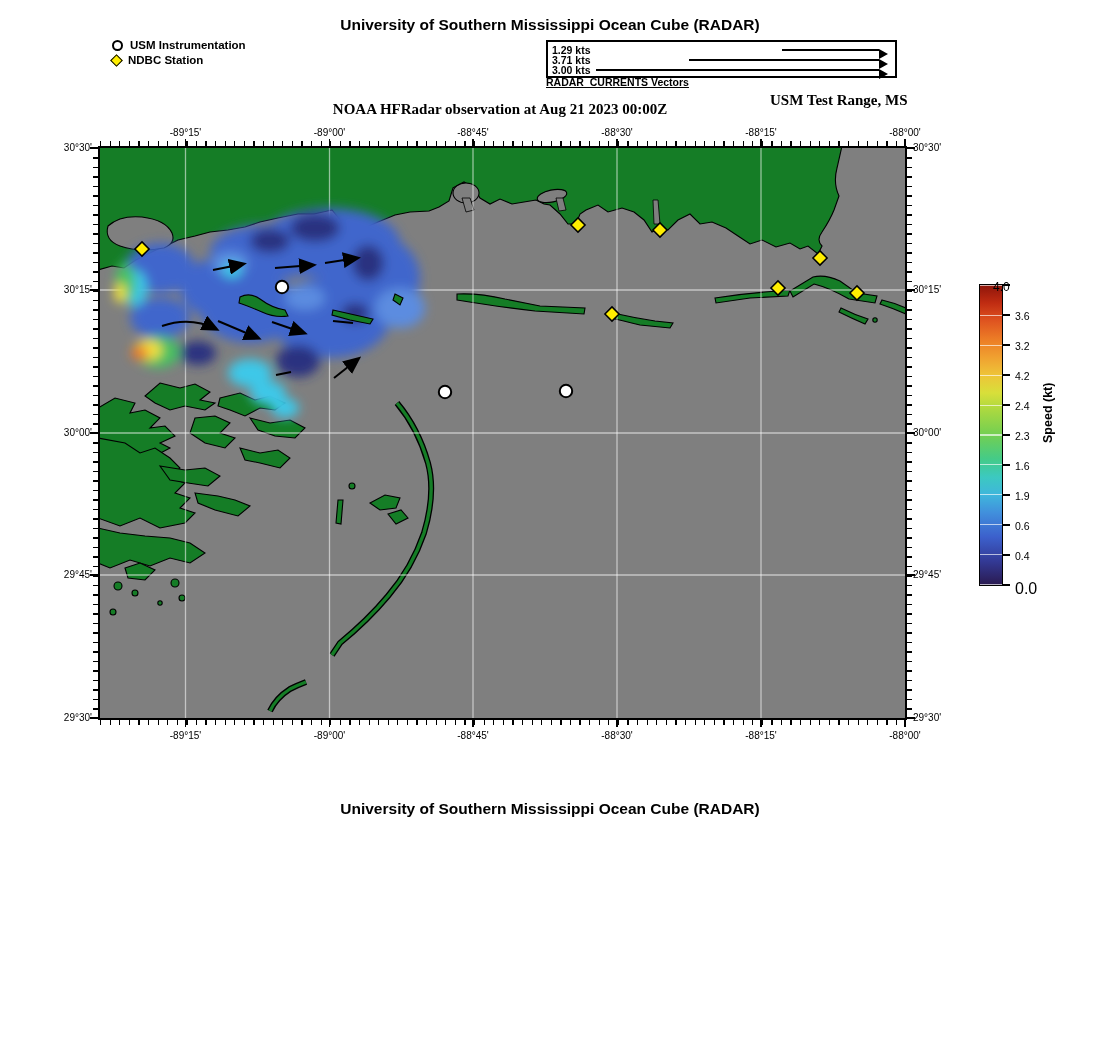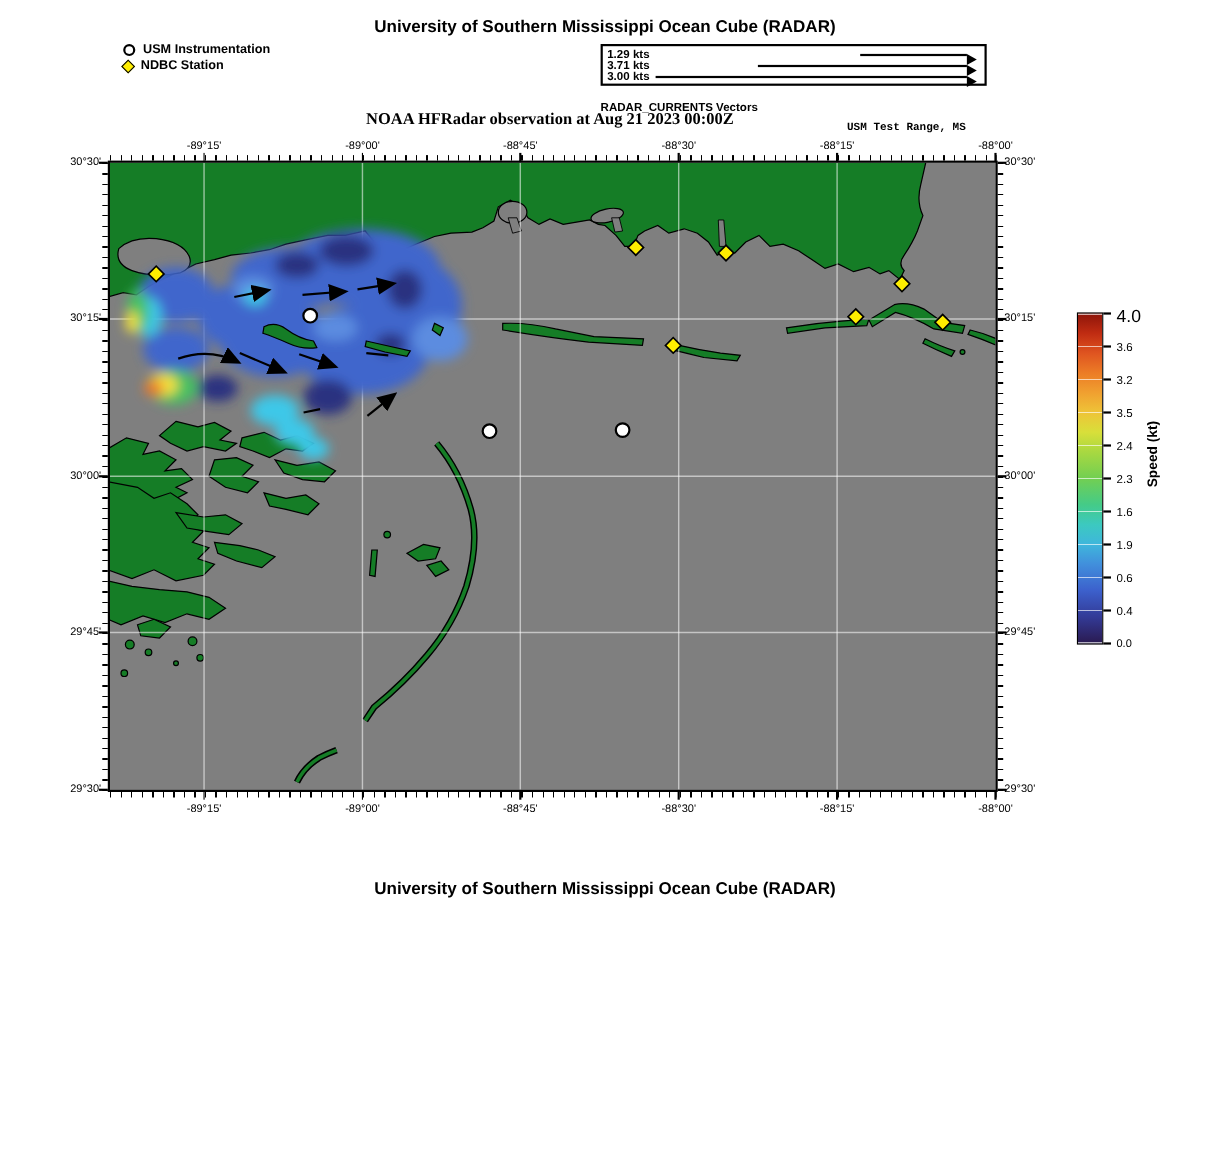--- a/index.html
+++ b/index.html
@@ -9,21 +9,21 @@
   .serif{font-family:"Liberation Serif","DejaVu Serif",serif;font-weight:bold;}
   
   .lg-row{position:absolute;height:14px;display:flex;align-items:center;gap:7px;font-weight:bold;font-size:11.5px;}
   .lg-circle{width:11px;height:11px;border-radius:50%;background:#fff;border:2px solid #000;box-sizing:border-box;}
   .lg-diamond{width:9px;height:9px;background:#ffee00;border:1.6px solid #000;transform:rotate(45deg);box-sizing:border-box;}
   
   #vecbox{left:546px;top:40px;width:351px;height:38px;border:2px solid #000;box-sizing:border-box;}
   .vec-row{position:absolute;left:4px;right:4px;height:10px;font-weight:bold;font-size:10.5px;line-height:10px;}
   .vec-line{position:absolute;height:1.6px;background:#000;top:4px;}
   .vec-head{position:absolute;top:-0.5px;width:0;height:0;border-left:9px solid #000;border-top:5px solid transparent;border-bottom:5px solid transparent;margin-top:-4px;}
-  #veccap{left:546px;top:92px;font-weight:bold;font-size:10.5px;}
+  #veccap{left:546px;top:76px;font-weight:bold;font-size:10.5px;text-decoration:underline;}
   
   #map{left:100px;top:148px;width:805px;height:570px;background:#7f7f7f;}
   #mapborder{left:98px;top:146px;width:809px;height:574px;border:2px solid #000;box-sizing:border-box;pointer-events:none;}
   .tickstrip{background-repeat:repeat;}
   
   #cbar{left:979px;top:284px;width:24px;height:302px;border:1.5px solid #000;box-sizing:border-box;
     background-image:
       repeating-linear-gradient(to top, rgba(255,255,255,.65) 0 1px, rgba(255,255,255,0) 1px 29.9px),
       linear-gradient(to top,
        #2a1a50 0%, #333a96 8%, #3c60cc 16%, #418fdc 24%, #3fb6dc 30%, #3cc9c0 36%,
@@ -58,21 +58,21 @@
   </div>
   <div class="vec-row" style="top:23px;">
     <span>3.00 kts</span>
     <span class="vec-line" style="right:12px;width:283px;"></span>
     <span class="vec-head" style="right:3px;top:8px;"></span>
   </div>
 </div>
 <div id="veccap" class="abs">RADAR_CURRENTS Vectors</div>
 
 <div class="abs serif" style="left:0;width:1000px;top:101px;text-align:center;font-size:15px;">NOAA HFRadar observation at Aug 21 2023 00:00Z</div>
-<div class="abs serif" style="left:770px;top:111px;font-size:10px;font-family:Liberation Mono, monospace;">USM Test Range, MS</div>
+<div class="abs serif" style="left:770px;top:92px;font-size:15px;">USM Test Range, MS</div>
 
 <div id="map" class="abs">
 <svg width="805" height="570" viewBox="0 0 805 570" xmlns="http://www.w3.org/2000/svg">
   <defs>
     <filter id="hblur" x="-30%" y="-30%" width="160%" height="160%">
           <feGaussianBlur stdDeviation="5.5"></feGaussianBlur>
         </filter>
     <clipPath id="mapclip">
           <rect x="0" y="0" width="805" height="570"></rect>
         </clipPath>
@@ -259,33 +259,33 @@
 <div style="position:absolute;left:913px;top:427px;width:46px;text-align:left;font-size:10px;">30°00'</div>
 <div style="position:absolute;left:90px;top:574.2px;width:8px;height:1.6px;background:#000;"></div>
 <div style="position:absolute;left:907px;top:574.2px;width:8px;height:1.6px;background:#000;"></div>
 <div style="position:absolute;left:46px;top:569px;width:46px;text-align:right;font-size:10px;">29°45'</div>
 <div style="position:absolute;left:913px;top:569px;width:46px;text-align:left;font-size:10px;">29°45'</div>
 <div style="position:absolute;left:90px;top:717.2px;width:8px;height:1.6px;background:#000;"></div>
 <div style="position:absolute;left:907px;top:717.2px;width:8px;height:1.6px;background:#000;"></div>
 <div style="position:absolute;left:46px;top:712px;width:46px;text-align:right;font-size:10px;">29°30'</div>
 <div style="position:absolute;left:913px;top:712px;width:46px;text-align:left;font-size:10px;">29°30'</div>
 <div style="position:absolute;left:1003px;top:584.25px;width:7px;height:1.5px;background:#000;"></div>
-<div style="position:absolute;left:1015px;top:580px;font-size:10px;">0.0</div>
+<div style="position:absolute;left:1015px;top:580px;font-size:16px;">0.0</div>
 <div style="position:absolute;left:1003px;top:554.25px;width:7px;height:1.5px;background:#000;"></div>
 <div style="position:absolute;left:1015px;top:550px;font-size:10.5px;">0.4</div>
 <div style="position:absolute;left:1003px;top:524.25px;width:7px;height:1.5px;background:#000;"></div>
 <div style="position:absolute;left:1015px;top:520px;font-size:10.5px;">0.6</div>
 <div style="position:absolute;left:1003px;top:494.25px;width:7px;height:1.5px;background:#000;"></div>
 <div style="position:absolute;left:1015px;top:490px;font-size:10.5px;">1.9</div>
 <div style="position:absolute;left:1003px;top:464.25px;width:7px;height:1.5px;background:#000;"></div>
 <div style="position:absolute;left:1015px;top:460px;font-size:10.5px;">1.6</div>
 <div style="position:absolute;left:1003px;top:434.25px;width:7px;height:1.5px;background:#000;"></div>
 <div style="position:absolute;left:1015px;top:430px;font-size:10.5px;">2.3</div>
 <div style="position:absolute;left:1003px;top:404.25px;width:7px;height:1.5px;background:#000;"></div>
 <div style="position:absolute;left:1015px;top:400px;font-size:10.5px;">2.4</div>
 <div style="position:absolute;left:1003px;top:374.25px;width:7px;height:1.5px;background:#000;"></div>
-<div style="position:absolute;left:1015px;top:370px;font-size:10.5px;">3.5</div>
+<div style="position:absolute;left:1015px;top:370px;font-size:10.5px;">4.2</div>
 <div style="position:absolute;left:1003px;top:344.25px;width:7px;height:1.5px;background:#000;"></div>
 <div style="position:absolute;left:1015px;top:340px;font-size:10.5px;">3.2</div>
 <div style="position:absolute;left:1003px;top:314.25px;width:7px;height:1.5px;background:#000;"></div>
 <div style="position:absolute;left:1015px;top:310px;font-size:10.5px;">3.6</div>
 <div style="position:absolute;left:1003px;top:284.25px;width:7px;height:1.5px;background:#000;"></div>
-<div style="position:absolute;left:1015px;top:280px;font-size:16px;">4.0</div>
+<div style="position:absolute;left:993px;top:280px;font-size:12px;">4.0</div>
 
 </body></html>

